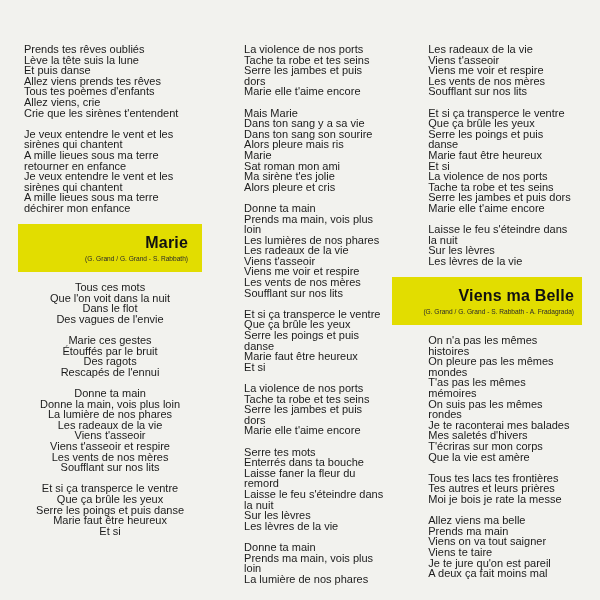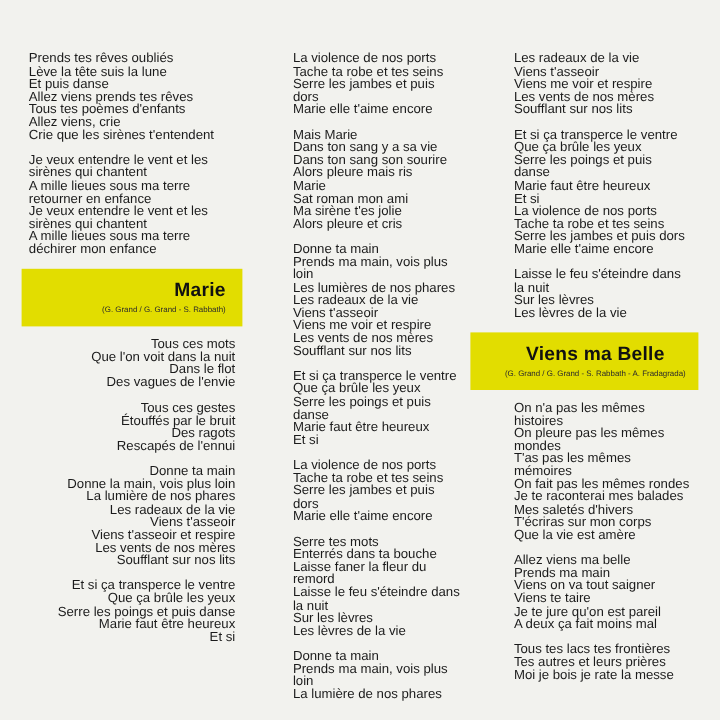--- a/index.html
+++ b/index.html
@@ -35,29 +35,29 @@
   .col-2 { padding-left: 42px; width: 200px; }
   .col-3 { padding-left: 36px; width: 200px; }
 
   .block {
     font-size: 11px;
     line-height: 10.6px;
     white-space: pre-line;
     margin-bottom: 10.6px;
   }
   .block.left { text-align: left; }
-  .block.right { text-align: right; }
+  .block.right { text-align: center; }
 
   .title-band {
     background: #e2dd00;
     padding: 10px 8px 9px 8px;
     margin: 6px 0 10px 0;
     text-align: right;
   }
-  .title-band.left-band { text-align: center; }
+  .title-band.left-band { text-align: right; }
   .title-band .title {
     font-size: 16px;
     font-weight: bold;
     letter-spacing: 0.2px;
     color: #111;
     line-height: 18px;
   }
   .title-band .credits {
     font-size: 6.6px;
     color: #2a2a2a;
@@ -96,21 +96,21 @@
 
       <div class="title-band band-marie">
         <div class="title">Marie</div>
         <div class="credits">(G. Grand / G. Grand - S. Rabbath)</div>
       </div>
 
       <div class="block right">Tous ces mots
 Que l'on voit dans la nuit
 Dans le flot
 Des vagues de l'envie</div>
-      <div class="block right">Tous ces gestes
+      <div class="block right">Marie ces gestes
 Étouffés par le bruit
 Des ragots
 Rescapés de l'ennui</div>
       <div class="block right">Donne ta main
 Donne la main, vois plus loin
 La lumière de nos phares
 Les radeaux de la vie
 Viens t'asseoir
 Viens t'asseoir et respire
 Les vents de nos mères
@@ -183,30 +183,30 @@
 Les lèvres de la vie</div>
 
       <div class="title-band left-band band-viens">
         <div class="title">Viens ma Belle</div>
         <div class="credits">(G. Grand / G. Grand - S. Rabbath - A. Fradagrada)</div>
       </div>
 
       <div class="block left">On n'a pas les mêmes histoires
 On pleure pas les mêmes mondes
 T'as pas les mêmes mémoires
-On fait pas les mêmes rondes
+On suis pas les mêmes rondes
 Je te raconterai mes balades
 Mes saletés d'hivers
 T'écriras sur mon corps
 Que la vie est amère</div>
+      <div class="block left">Tous tes lacs tes frontières
+Tes autres et leurs prières
+Moi je bois je rate la messe</div>
       <div class="block left">Allez viens ma belle
 Prends ma main
 Viens on va tout saigner
 Viens te taire
 Je te jure qu'on est pareil
 A deux ça fait moins mal</div>
-      <div class="block left">Tous tes lacs tes frontières
-Tes autres et leurs prières
-Moi je bois je rate la messe</div>
     </div>
 
   </div>
 </div>
 
 </body></html>

